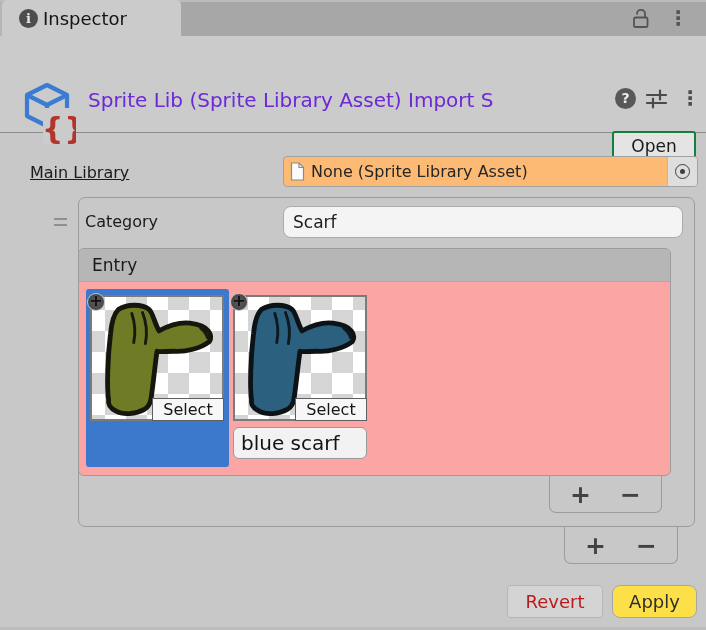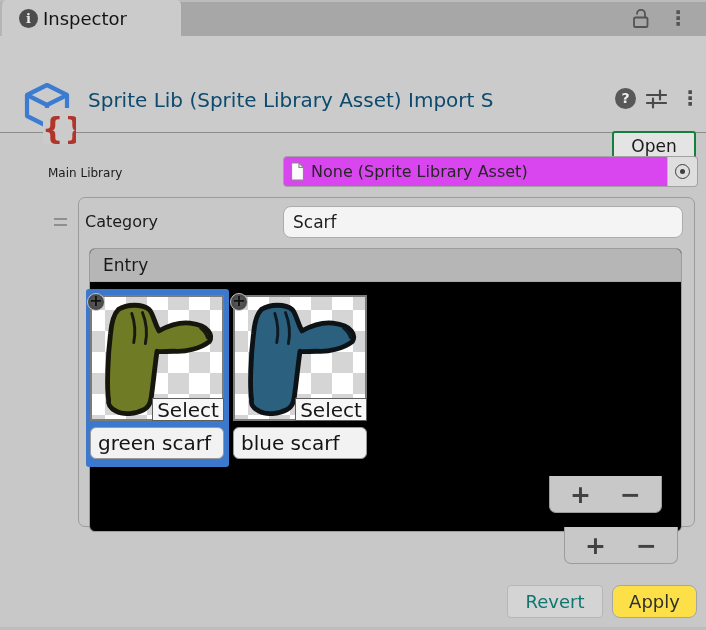--- a/index.html
+++ b/index.html
@@ -22,35 +22,35 @@
   .tab-label { font-size:18px; margin-left:5px; color:#141414; }
   .lock { left:629px; top:7px; width:24px; height:24px; }
   .kebab { font-size:20px; font-weight:bold; color:#545454; line-height:24px; text-align:center; }
   .kebab.tabk { left:666px; top:6px; width:24px; height:24px; }
 
   
   .header { left:0; top:36px; width:706px; height:97px; background:#CBCBCB;
             border-bottom:1px solid #8c8c8c; }
   .asset-icon { left:22px; top:46px; width:54px; height:62px; }
   .title { left:88px; top:50px; width:522px; height:28px; font-size:20px;
-           color:#0c4a6e; white-space:nowrap; overflow:hidden; line-height:28px; }
+           color:#6d28d9; white-space:nowrap; overflow:hidden; line-height:28px; }
   .help-badge { left:615px; top:52px; width:21px; height:21px; border-radius:50%;
            background:#585858; color:#efefef; font-size:14px; font-weight:bold;
            text-align:center; line-height:21px; }
   .presets { left:645px; top:52px; width:23px; height:21px; }
   .kebab.headk { left:678px; top:50px; width:24px; height:24px; color:#4c4c4c; }
   .btn { display:flex; align-items:center; justify-content:center;
          border-radius:3px; cursor:default; }
   .open-btn { left:612px; top:95px; width:84px; height:29px; background:#E4E4E4;
          border:2px solid #15803d; font-size:17px; color:#1a1a1a;
          box-shadow:0 1px 0 #b9b9b9; }
 
   
-  .ml-label { left:48px; top:158px; height:30px; line-height:30px; font-size:12px; }
-  .obj-field { left:283px; top:156px; width:415px; height:31px; background:#d946ef;
+  .ml-label { left:30px; top:158px; height:30px; line-height:30px; font-size:16px;text-decoration:underline; }
+  .obj-field { left:283px; top:156px; width:415px; height:31px; background:#fdba74;
          border:1px solid #a2a2a2; border-radius:4px; display:flex; align-items:center; }
   .obj-value { font-size:16px; color:#262626; margin-left:6px; white-space:nowrap;
          overflow:hidden; flex:1; }
   .doc-icon { width:15px; height:19px; margin-left:6px; flex:none; }
   .picker { width:30px; height:100%; background:#DEDEDE; border-left:1px solid #b9b9b9;
          border-radius:0 3px 3px 0; display:flex; align-items:center;
          justify-content:center; flex:none; }
   .picker-ring { width:15px; height:15px; border:1.8px solid #3e3e3e; border-radius:50%;
          display:flex; align-items:center; justify-content:center; }
   .picker-dot { width:5px; height:5px; background:#3e3e3e; border-radius:50%; }
@@ -59,60 +59,60 @@
   .cat-box { left:78px; top:197px; width:617px; height:330px;
          border:1px solid #9c9c9c; border-radius:7px; }
   .drag-handle { left:54px; top:218px; width:13px; height:8px; }
   .drag-handle i { display:block; height:2px; background:#8f8f8f; margin-bottom:4px; }
   .cat-label { left:85px; top:206px; height:32px; line-height:32px; font-size:16px; }
   .cat-field { left:283px; top:206px; width:400px; height:32px; background:#F4F4F4;
          border:1px solid #acacac; border-radius:8px; font-size:17px; color:#1e1e1e;
          padding-left:9px; font-family:inherit; outline:none; }
 
   
-  .entry-box { left:89px; top:248px; width:593px; height:284px;
-         border:1px solid #9c9c9c; border-radius:6px; background:#000000; }
+  .entry-box { left:78px; top:248px; width:593px; height:228px;
+         border:1px solid #9c9c9c; border-radius:6px; background:#fca5a5; }
   .entry-header { left:0; top:0; width:100%; height:33px; background:#B6B6B6;
          border-radius:5px 5px 0 0; border-bottom:1px solid #a9a9a9;
          line-height:32px; padding-left:13px; font-size:17px; color:#191919; }
 
   .cell { top:289px; width:143px; height:178px; border-radius:3px; }
   .cell.sel { background:#3C78CC; }
   .cell-green { left:86px; }
   .cell-blue  { left:229px; }
   .thumb { left:4px; top:6px; width:134px; height:126px; border:2px solid #7b7b7b;
          background:
            repeating-conic-gradient(#ffffff 0% 25%, #d5d5d5 0% 50%);
          background-size:42px 42px; background-position:-8px -8px; }
   .cell-blue .thumb { left:4px; }
   .thumb svg { position:absolute; left:0; top:0; }
   .plus-badge { left:-5px; top:-4px; width:18px; height:18px; border-radius:50%;
          background:#4a4a4a; border:1px solid #c6c6c6; color:#0d0d0d;
          font-size:16px; font-weight:bold; line-height:15px; text-align:center;
          background:radial-gradient(circle,#5c5c5c 0%,#454545 80%); color:#000; }
   .plus-badge span { position:relative; top:-1px; color:#111; }
   .select-btn { right:-2px; bottom:-2px; width:72px; height:23px; background:#F7F7F7;
-         border:1px solid #5e5e5e; font-size:20px; color:#161616; display:flex;
+         border:1px solid #5e5e5e; font-size:16px; color:#161616; display:flex;
          align-items:center; justify-content:center; }
   .name-field { left:4px; top:138px; width:134px; height:32px; background:#F2F2F2;
          border:1px solid #9a9a9a; border-radius:6px; font-size:20px; color:#141414;
          padding:0 0 0 7px; font-family:inherit; outline:none; white-space:nowrap;
          overflow:hidden; line-height:30px; }
 
   
   .list-footer { background:#C8C8C8; border:1px solid #9c9c9c; border-top:none;
          border-radius:0 0 7px 7px; display:flex; align-items:center;
          justify-content:space-between; padding:0 20px; }
   .entry-footer { left:549px; top:476px; width:113px; height:37px; }
   .cat-footer   { left:564px; top:527px; width:114px; height:37px; }
   .pm { font-size:25px; font-weight:bold; color:#424242; line-height:33px; cursor:default; }
 
   
   .revert-btn { left:507px; top:585px; width:96px; height:33px; background:#D4D4D4;
-         border:1px solid #b6b6b6; border-radius:4px; font-size:18px; color:#0f766e; }
+         border:1px solid #b6b6b6; border-radius:4px; font-size:18px; color:#b91c1c; }
   .apply-btn { left:612px; top:585px; width:85px; height:33px; background:#fde047;
          border:1px solid #a6a6a6; border-radius:8px; font-size:18px; color:#2e2e2e; }
   .bottom-edge { left:0; top:627px; width:706px; height:3px; background:#bdbdbd; }
 </style>
 </head>
 <body>
 
 <div class="abs tabbar">
   <div class="abs tab">
     <div class="info-badge">i</div>
@@ -170,21 +170,20 @@
 
 <div class="abs cell sel cell-green">
   <div class="abs thumb">
     <svg width="130" height="122" viewBox="0 0 134 126">
       <path d="M27,13 C36,7 52,7 59,13 C63,17 64,26 69,35 C80,29 92,26 101,27 C110,28 117,31 120,35 C123,39 123,43 121,46 C112,53 97,57 84,56 C77,56 70,57 67,56 C65,70 63,90 61,104 C60,111 58,114 54,116 C45,121 32,122 25,118 C19,115 16,112 17,106 C15,95 16,62 19,38 C20,27 23,17 27,13 Z" stroke="#16160d" stroke-width="5" stroke-linejoin="round" fill="#6F7B25"></path>
       <path d="M41,17 C44,26 45,37 43,47 M52,16 C56,26 57,38 55,48 M112,32 C116,35 118,38 119,42" fill="none" stroke="#191911" stroke-width="3" stroke-linecap="round"></path>
     </svg>
     <div class="abs plus-badge"><span>+</span></div>
     <div class="abs select-btn">Select</div>
   </div>
-  <input class="abs name-field" value="green scarf" style="">
 </div>
 
 <div class="abs cell cell-blue">
   <div class="abs thumb">
     <svg width="130" height="122" viewBox="0 0 134 126">
       <path d="M27,13 C36,7 52,7 59,13 C63,17 64,26 69,35 C80,29 92,26 101,27 C110,28 117,31 120,35 C123,39 123,43 121,46 C112,53 97,57 84,56 C77,56 70,57 67,56 C65,70 63,90 61,104 C60,111 58,114 54,116 C45,121 32,122 25,118 C19,115 16,112 17,106 C15,95 16,62 19,38 C20,27 23,17 27,13 Z" stroke="#0d1216" stroke-width="5" stroke-linejoin="round" fill="#2B607F"></path>
       <path d="M41,17 C44,26 45,37 43,47 M52,16 C56,26 57,38 55,48 M112,32 C116,35 118,38 119,42" fill="none" stroke="#0e1a22" stroke-width="3" stroke-linecap="round"></path>
     </svg>
     <div class="abs plus-badge"><span>+</span></div>
     <div class="abs select-btn">Select</div>

